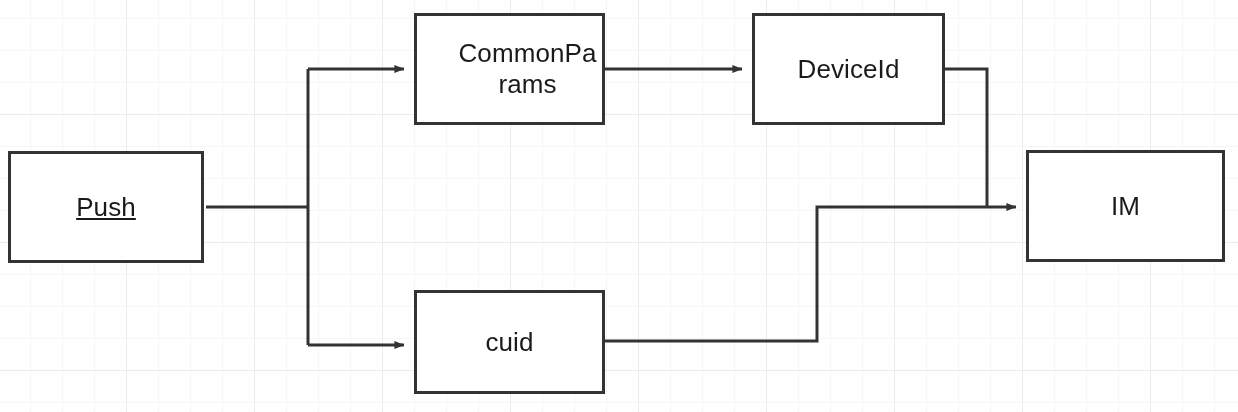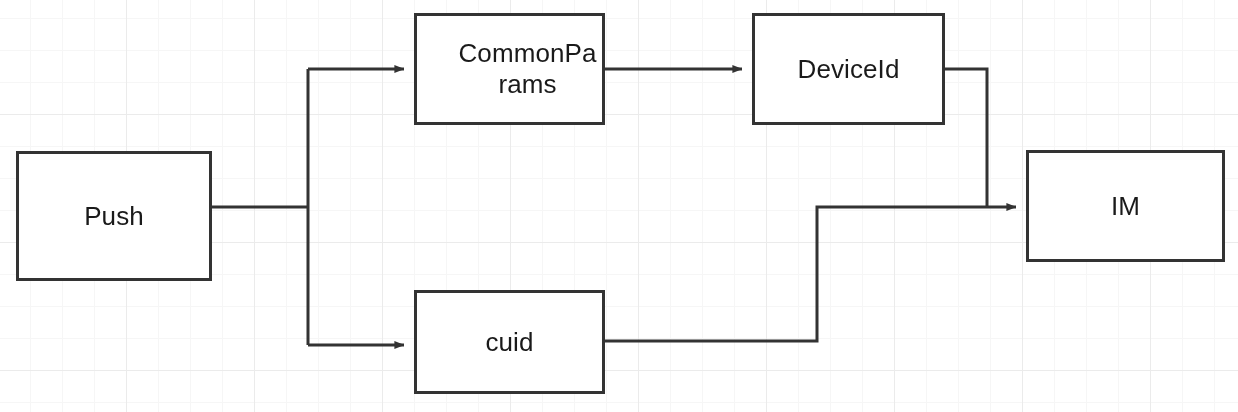--- a/index.html
+++ b/index.html
@@ -49,21 +49,21 @@
     line-height: 1.18;
     font-family: "Liberation Sans", sans-serif;
     font-weight: 400;
     letter-spacing: 0.1px;
   }
   .node-label {
     display: block;
     padding: 0 10px;
     white-space: pre-line;
   }
-  #node-push   { left: 16px;   top: 151px; width: 196px; height: 130px; }
+  #node-push   { left: 8px;   top: 151px; width: 196px; height: 112px; text-decoration: underline; }
   #node-common { left: 414px;  top: 13px;  width: 191px; height: 112px; padding-left: 36px; }
   #node-device { left: 752px;  top: 13px;  width: 193px; height: 112px; }
   #node-cuid   { left: 414px;  top: 290px; width: 191px; height: 104px; }
   #node-im     { left: 1026px; top: 150px; width: 199px; height: 112px; }
   #watermark {
     position: absolute;
     left: 962px;
     top: 366px;
     font-size: 21px;
     color: #c9c9c9;

